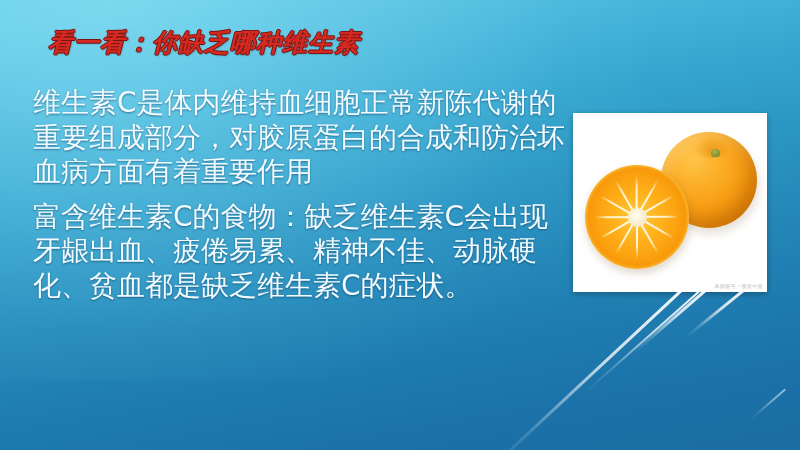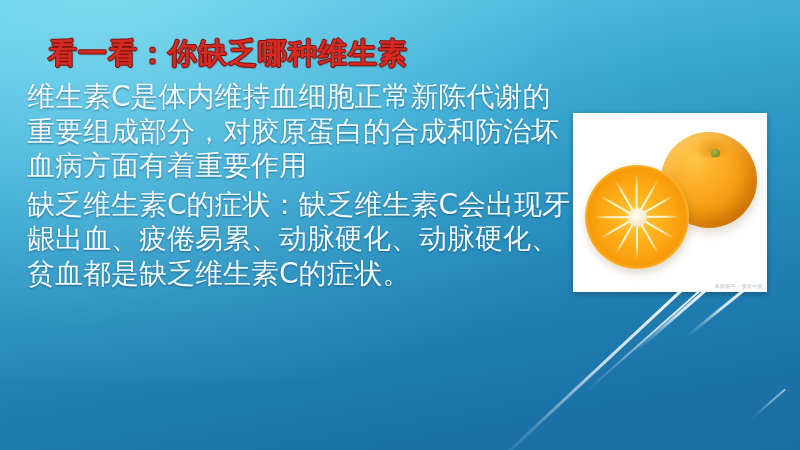--- a/index.html
+++ b/index.html
@@ -40,48 +40,49 @@
         rgba(120,212,238,0.40) 35%,
         rgba(90,190,225,0.12) 62%,
         rgba(90,190,225,0) 78%);
     pointer-events: none;
   }
 
   
   #title {
     position: absolute;
     left: 48px;
-    top: 34px;
-    font-size: 29px;
+    top: 26px;
+    font-size: 25px;
     font-weight: bold;
     letter-spacing: 1px;
     color: #d42a22;
     text-shadow:
        1px 0 0 #7b1410,
       -1px 0 0 #7b1410,
        0 1px 0 #7b1410,
        0 -1px 0 #7b1410,
        1px 1px 2px rgba(0,0,0,0.35);
     white-space: nowrap;
+    font-style: italic;
   }
 
   
   #body-text {
     position: absolute;
     left: 23px;
     top: 76px;
     width: 552px;
     font-size: 28px;
     line-height: 34.5px;
     color: #f2fbff;
     text-shadow: 0 1px 2px rgba(8,52,88,0.55);
     letter-spacing: 0px;
     word-break: break-all;
   }
-  #body-text p { margin: 4px; }
+  #body-text p { margin: 10px; }
 
   
   #photo-frame {
     position: absolute;
     left: 573px;
     top: 113px;
     width: 194px;
     height: 179px;
     background: #ffffff;
     box-shadow: 0 2px 6px rgba(0,0,0,0.28);
@@ -212,21 +213,21 @@
 <body>
 
 <div id="slide">
 
   <div id="glow"></div>
 
   <div id="title">看一看：你缺乏哪种维生素</div>
 
   <div id="body-text">
     <p>维生素C是体内维持血细胞正常新陈代谢的重要组成部分，对胶原蛋白的合成和防治坏血病方面有着重要作用</p>
-    <p>缺乏维生素C的症状：缺乏维生素C会出现牙龈出血、疲倦易累、动脉硬化、动脉硬化、贫血都是缺乏维生素C的症状。</p>
+    <p>富含维生素C的食物：缺乏维生素C会出现牙龈出血、疲倦易累、精神不佳、动脉硬化、贫血都是缺乏维生素C的症状。</p>
   </div>
 
   <div id="photo-frame">
     <div id="photo">
 
       <div class="orange-whole">
         <div class="orange-dimple"></div>
         <div class="orange-stem"></div>
       </div>
 

